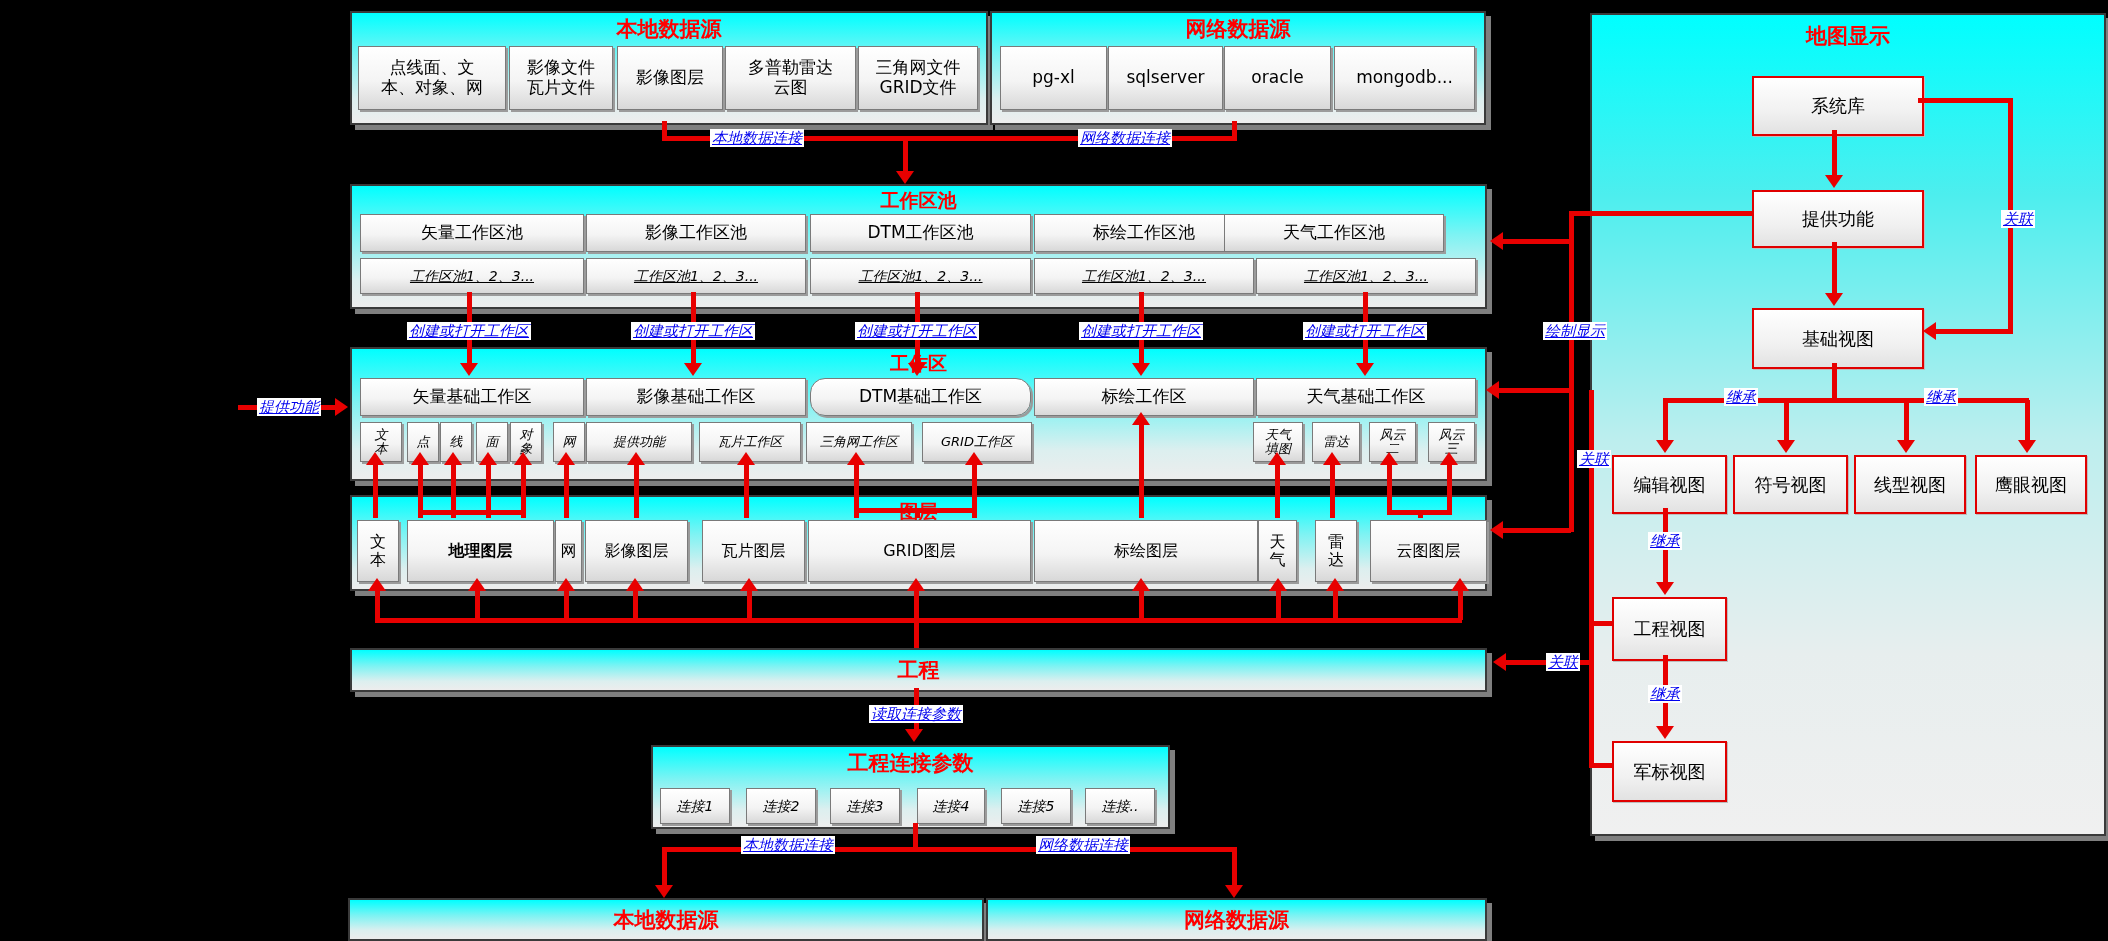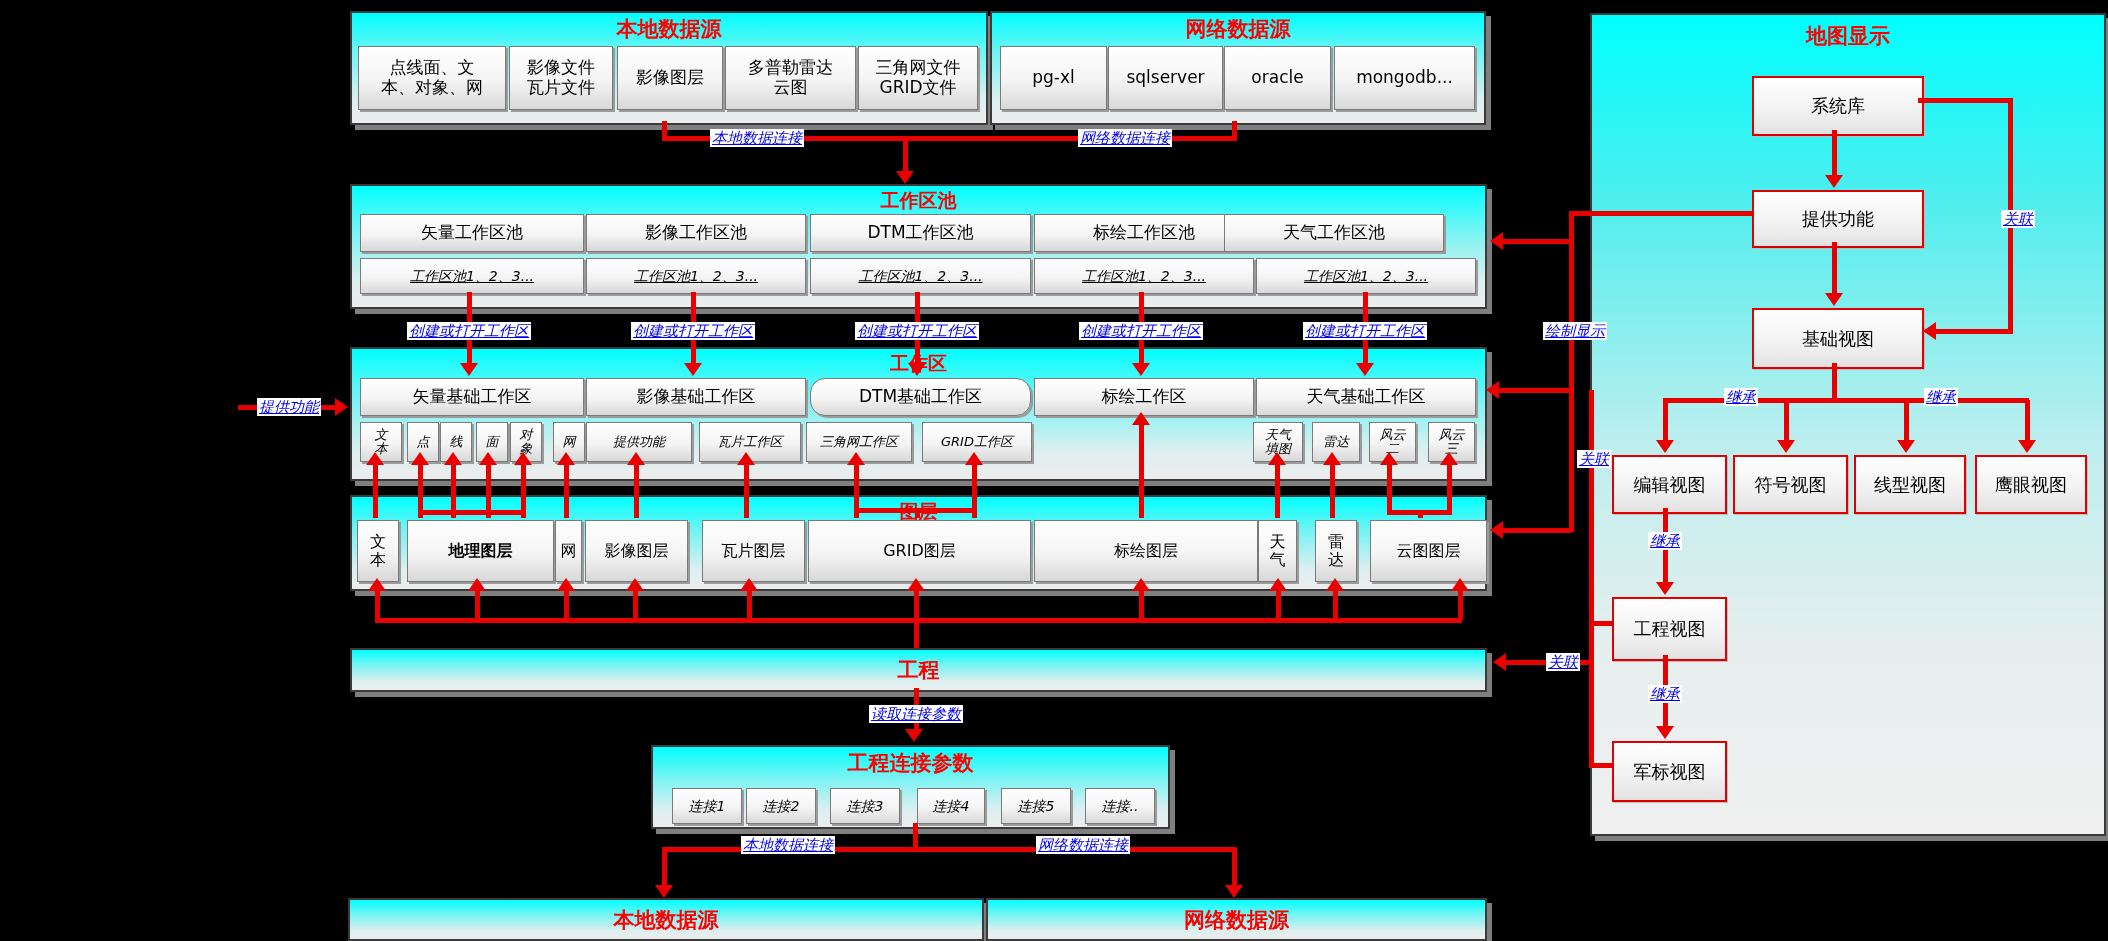--- a/index.html
+++ b/index.html
@@ -120,21 +120,21 @@
 达</div>
     <div class="b" style="left:1018px;top:23px;width:115px;height:60px;">云图图层</div>
   </div>
 
   <div class="panel" style="left:350px;top:648px;width:1133px;height:40px;">
     <div class="bar-title">工程</div>
   </div>
 
   <div class="panel" style="left:651px;top:745px;width:515px;height:80px;">
     <div class="ptitle big">工程连接参数</div>
-    <div class="b conn" style="left:19px;top:41px;width:68px;height:34px;">连接1</div>
+    <div class="b conn" style="left:7px;top:41px;width:68px;height:34px;">连接1</div>
     <div class="b conn" style="left:93px;top:41px;width:68px;height:34px;">连接2</div>
     <div class="b conn" style="left:177px;top:41px;width:68px;height:34px;">连接3</div>
     <div class="b conn" style="left:264px;top:41px;width:66px;height:34px;">连接4</div>
     <div class="b conn" style="left:348px;top:41px;width:68px;height:34px;">连接5</div>
     <div class="b conn" style="left:432px;top:41px;width:68px;height:34px;">连接..</div>
   </div>
 
   <div class="panel" style="left:348px;top:898px;width:632px;height:39px;">
     <div class="bar-title">本地数据源</div>
   </div>

